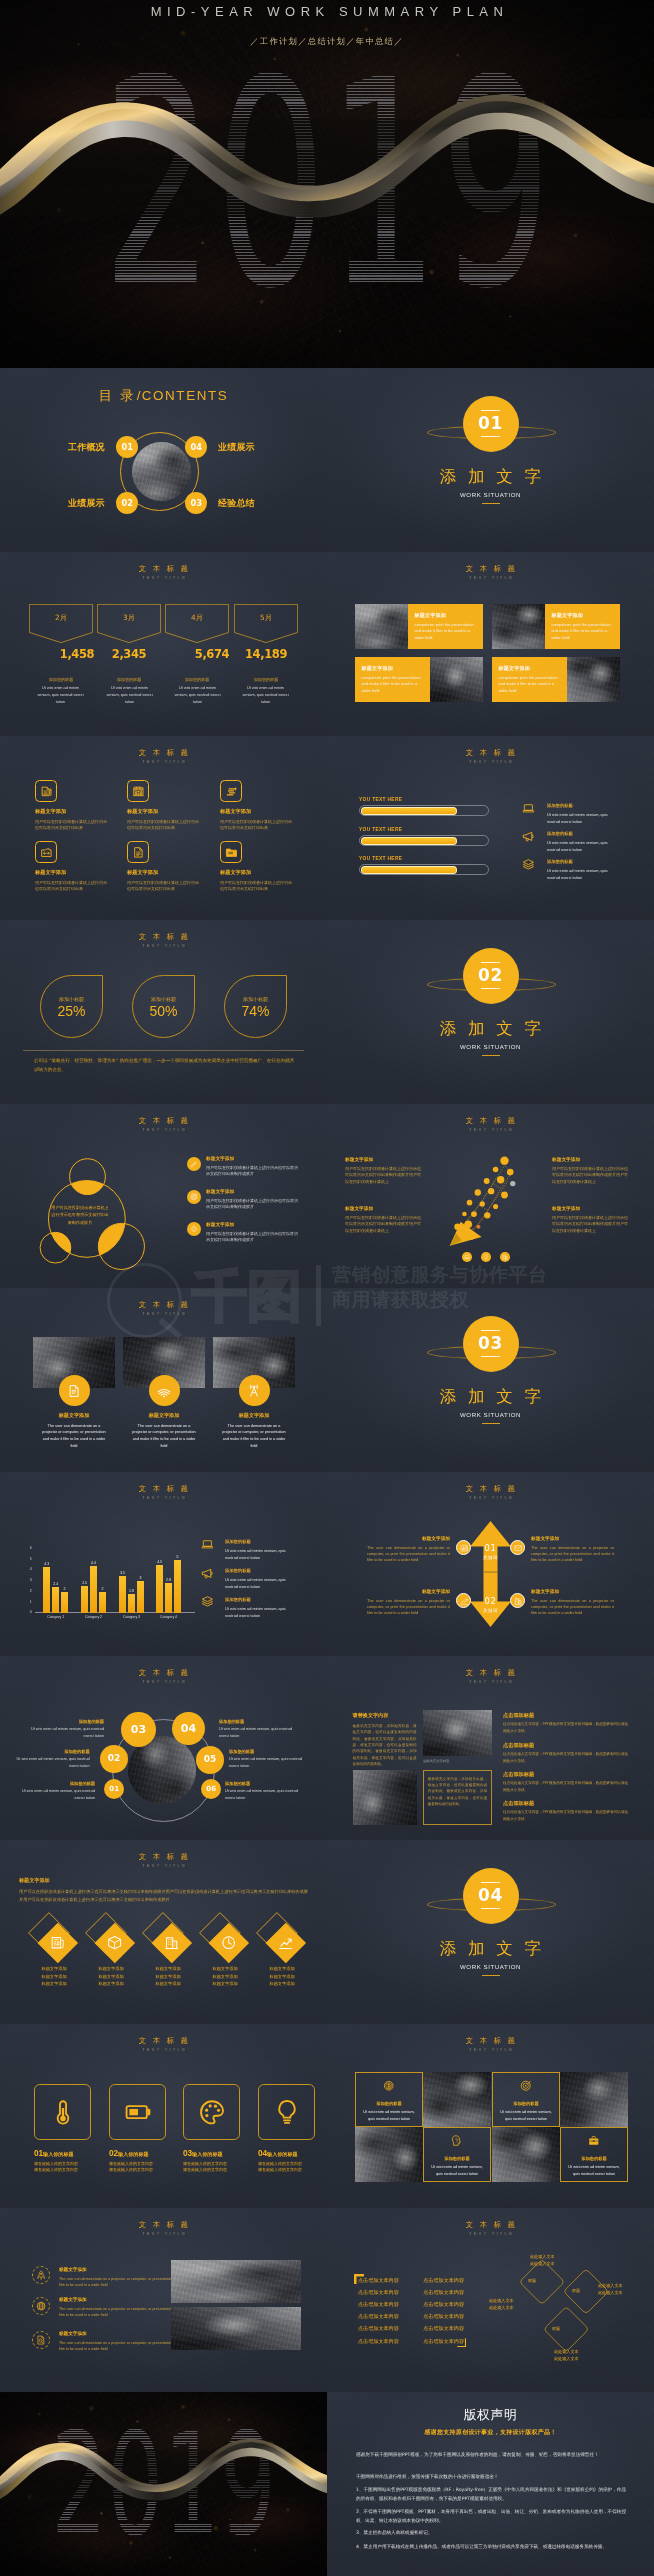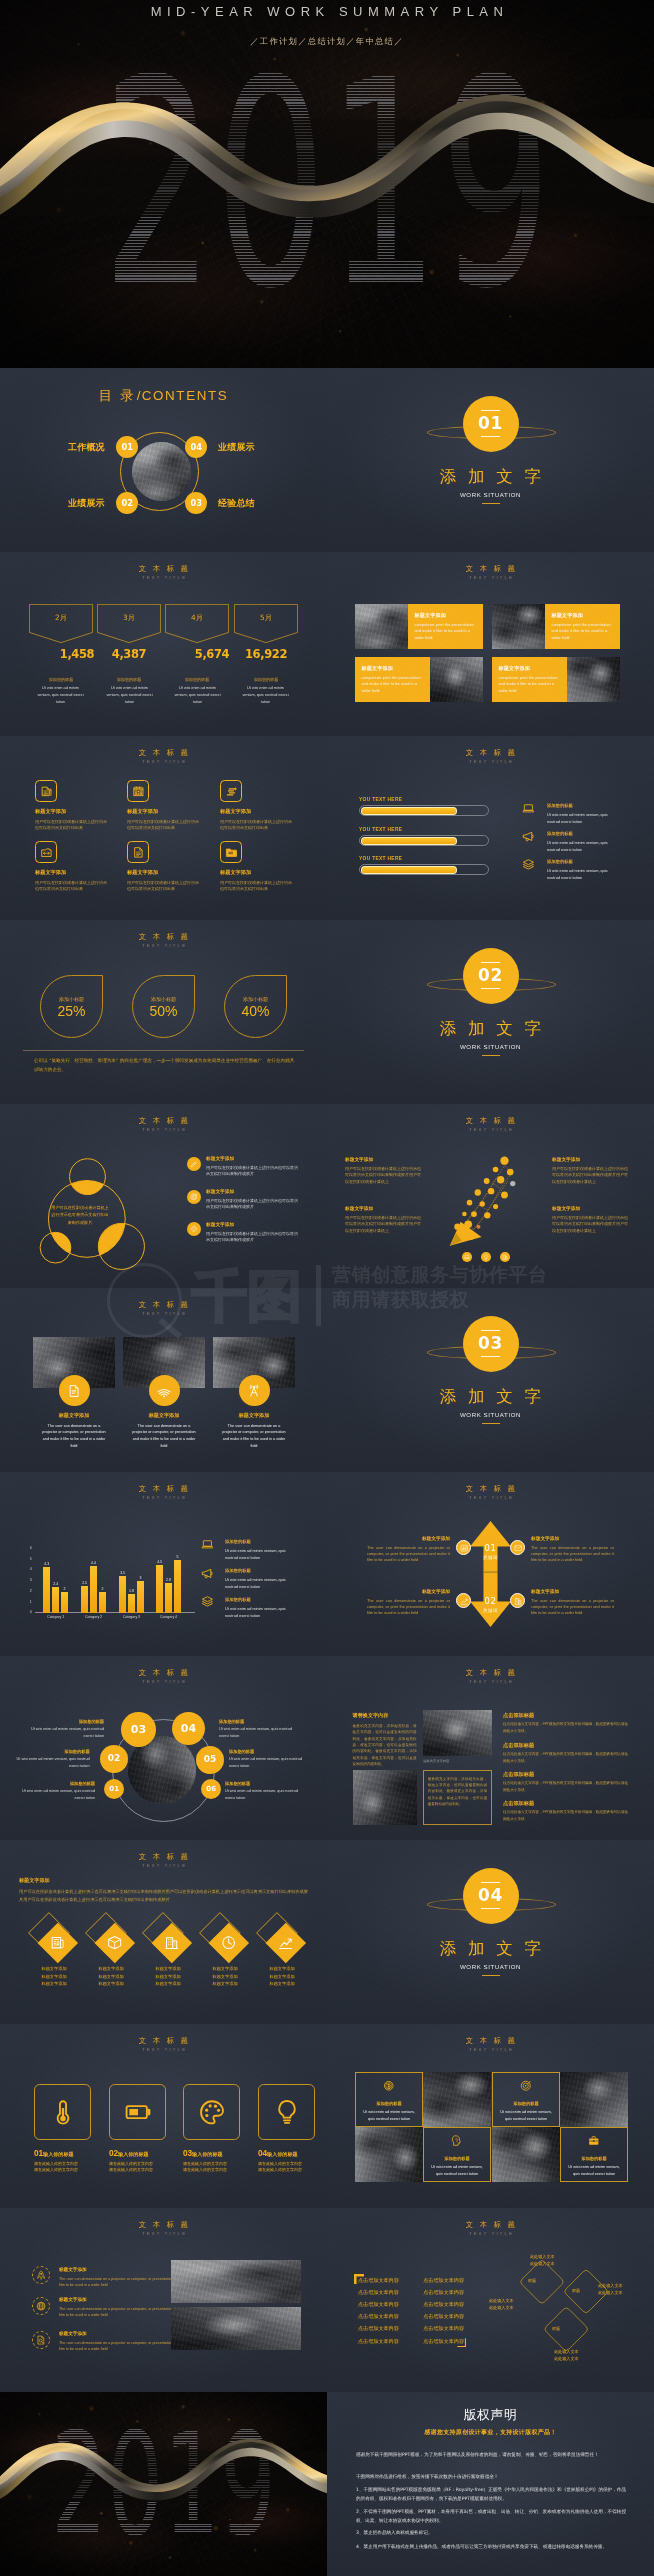--- a/index.html
+++ b/index.html
@@ -690,41 +690,41 @@
   <div class="mv" style="left:45px">1,458</div>
   <div class="mc" style="left:29px">添加您的标题</div>
   <div class="mb" style="left:36px">Ut wisi enim ad minim veniam, quis nostrud exerci tation</div>
 
   <div class="mo" style="left:97px">
     <svg width="64" height="39" viewBox="0 0 100 61">
           <path d="M0.6,0.6 L99.4,0.6 L99.4,44.5 L50,60.4 L0.6,44.5 Z" fill="none" stroke="#d9a01b" stroke-width="1.1"></path>
         </svg>
     <div class="m">3月</div>
   </div>
-  <div class="mv" style="left:97px">4,387</div>
+  <div class="mv" style="left:97px">2,345</div>
   <div class="mc" style="left:97px">添加您的标题</div>
   <div class="mb" style="left:105px">Ut wisi enim ad minim veniam, quis nostrud exerci tation</div>
 
   <div class="mo" style="left:165px">
     <svg width="64" height="39" viewBox="0 0 100 61">
           <path d="M0.6,0.6 L99.4,0.6 L99.4,44.5 L50,60.4 L0.6,44.5 Z" fill="none" stroke="#d9a01b" stroke-width="1.1"></path>
         </svg>
     <div class="m">4月</div>
   </div>
   <div class="mv" style="left:180px">5,674</div>
   <div class="mc" style="left:165px">添加您的标题</div>
   <div class="mb" style="left:173px">Ut wisi enim ad minim veniam, quis nostrud exerci tation</div>
 
   <div class="mo" style="left:234px">
     <svg width="64" height="39" viewBox="0 0 100 61">
           <path d="M0.6,0.6 L99.4,0.6 L99.4,44.5 L50,60.4 L0.6,44.5 Z" fill="none" stroke="#d9a01b" stroke-width="1.1"></path>
         </svg>
     <div class="m">5月</div>
   </div>
-  <div class="mv" style="left:234px">16,922</div>
+  <div class="mv" style="left:234px">14,189</div>
   <div class="mc" style="left:234px">添加您的标题</div>
   <div class="mb" style="left:241px">Ut wisi enim ad minim veniam, quis nostrud exerci tation</div>
 </div>
 
 <div class="slide">
   <div class="sh">
     <div class="t">文 本 标 题</div>
     <div class="s">TEXT  TITLE</div>
     <div class="ln"></div>
   </div>
@@ -876,21 +876,21 @@
   <div class="pcs" style="left:40px">
     <div class="c">添加小标题</div>
     <div class="v">25%</div>
   </div>
   <div class="pcs" style="left:132px">
     <div class="c">添加小标题</div>
     <div class="v">50%</div>
   </div>
   <div class="pcs" style="left:224px">
     <div class="c">添加小标题</div>
-    <div class="v">40%</div>
+    <div class="v">74%</div>
   </div>
   <div class="pline"></div>
   <div class="pnote">公司以 “策略先行、经营致胜、管理为本” 的商业推广理念，一步一个脚印发展成为东莞同类企业中经营范围最广、在行业内颇具影响力的企业。</div>
 </div>
 
 <div class="slide">
   <div class="dv-ell"></div>
   <div class="dv-circ">
         <span class="bar" style="top:14.7px"></span>
         <span>02</span>

